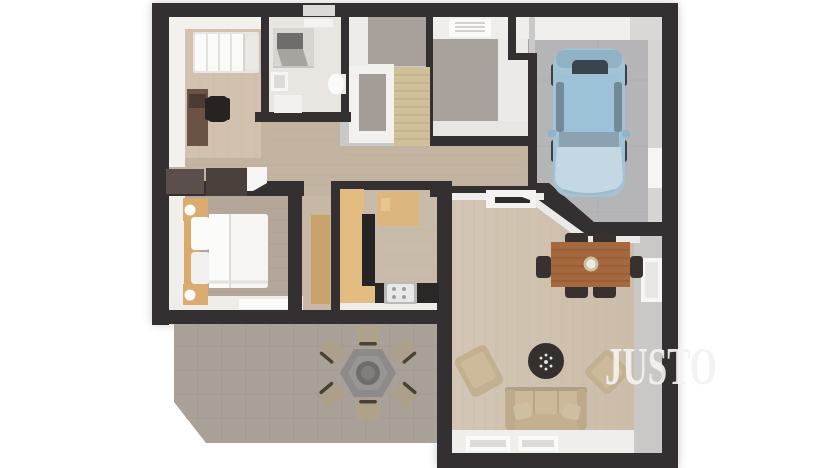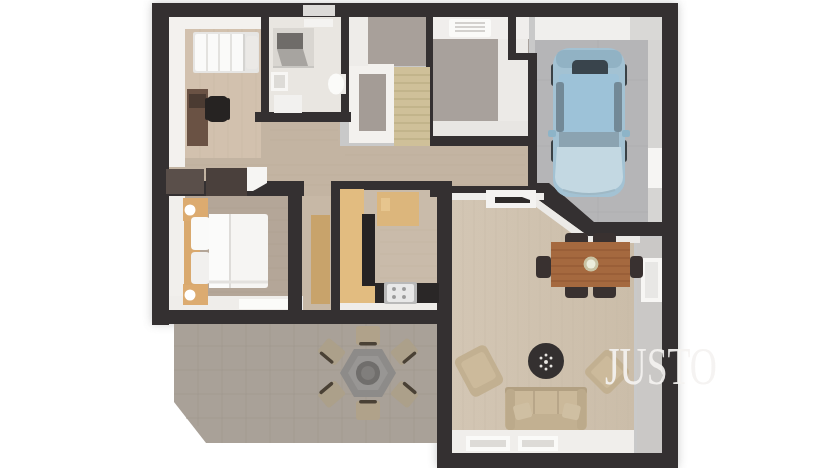--- a/index.html
+++ b/index.html
@@ -1,17 +1,17 @@
 <!DOCTYPE html>
 <html><head>
 <meta charset="utf-8">
 <style>
   html,body{margin:0;padding:0;background:#ffffff;}
   #stage{position:relative;width:732px;height:468px;background:#ffffff;overflow:hidden;
-         font-family:"Liberation Serif", serif;}
+         font-family:"Liberation Serif", serif;font-weight:bold;}
   svg{display:block}
 </style>
 </head>
 <body>
 <div id="stage">
 <svg width="832" height="468" viewBox="0 0 832 468">
 <defs>
   <filter id="soft" x="-5%" y="-5%" width="110%" height="110%">
     <feGaussianBlur stdDeviation="5"></feGaussianBlur>
   </filter>

